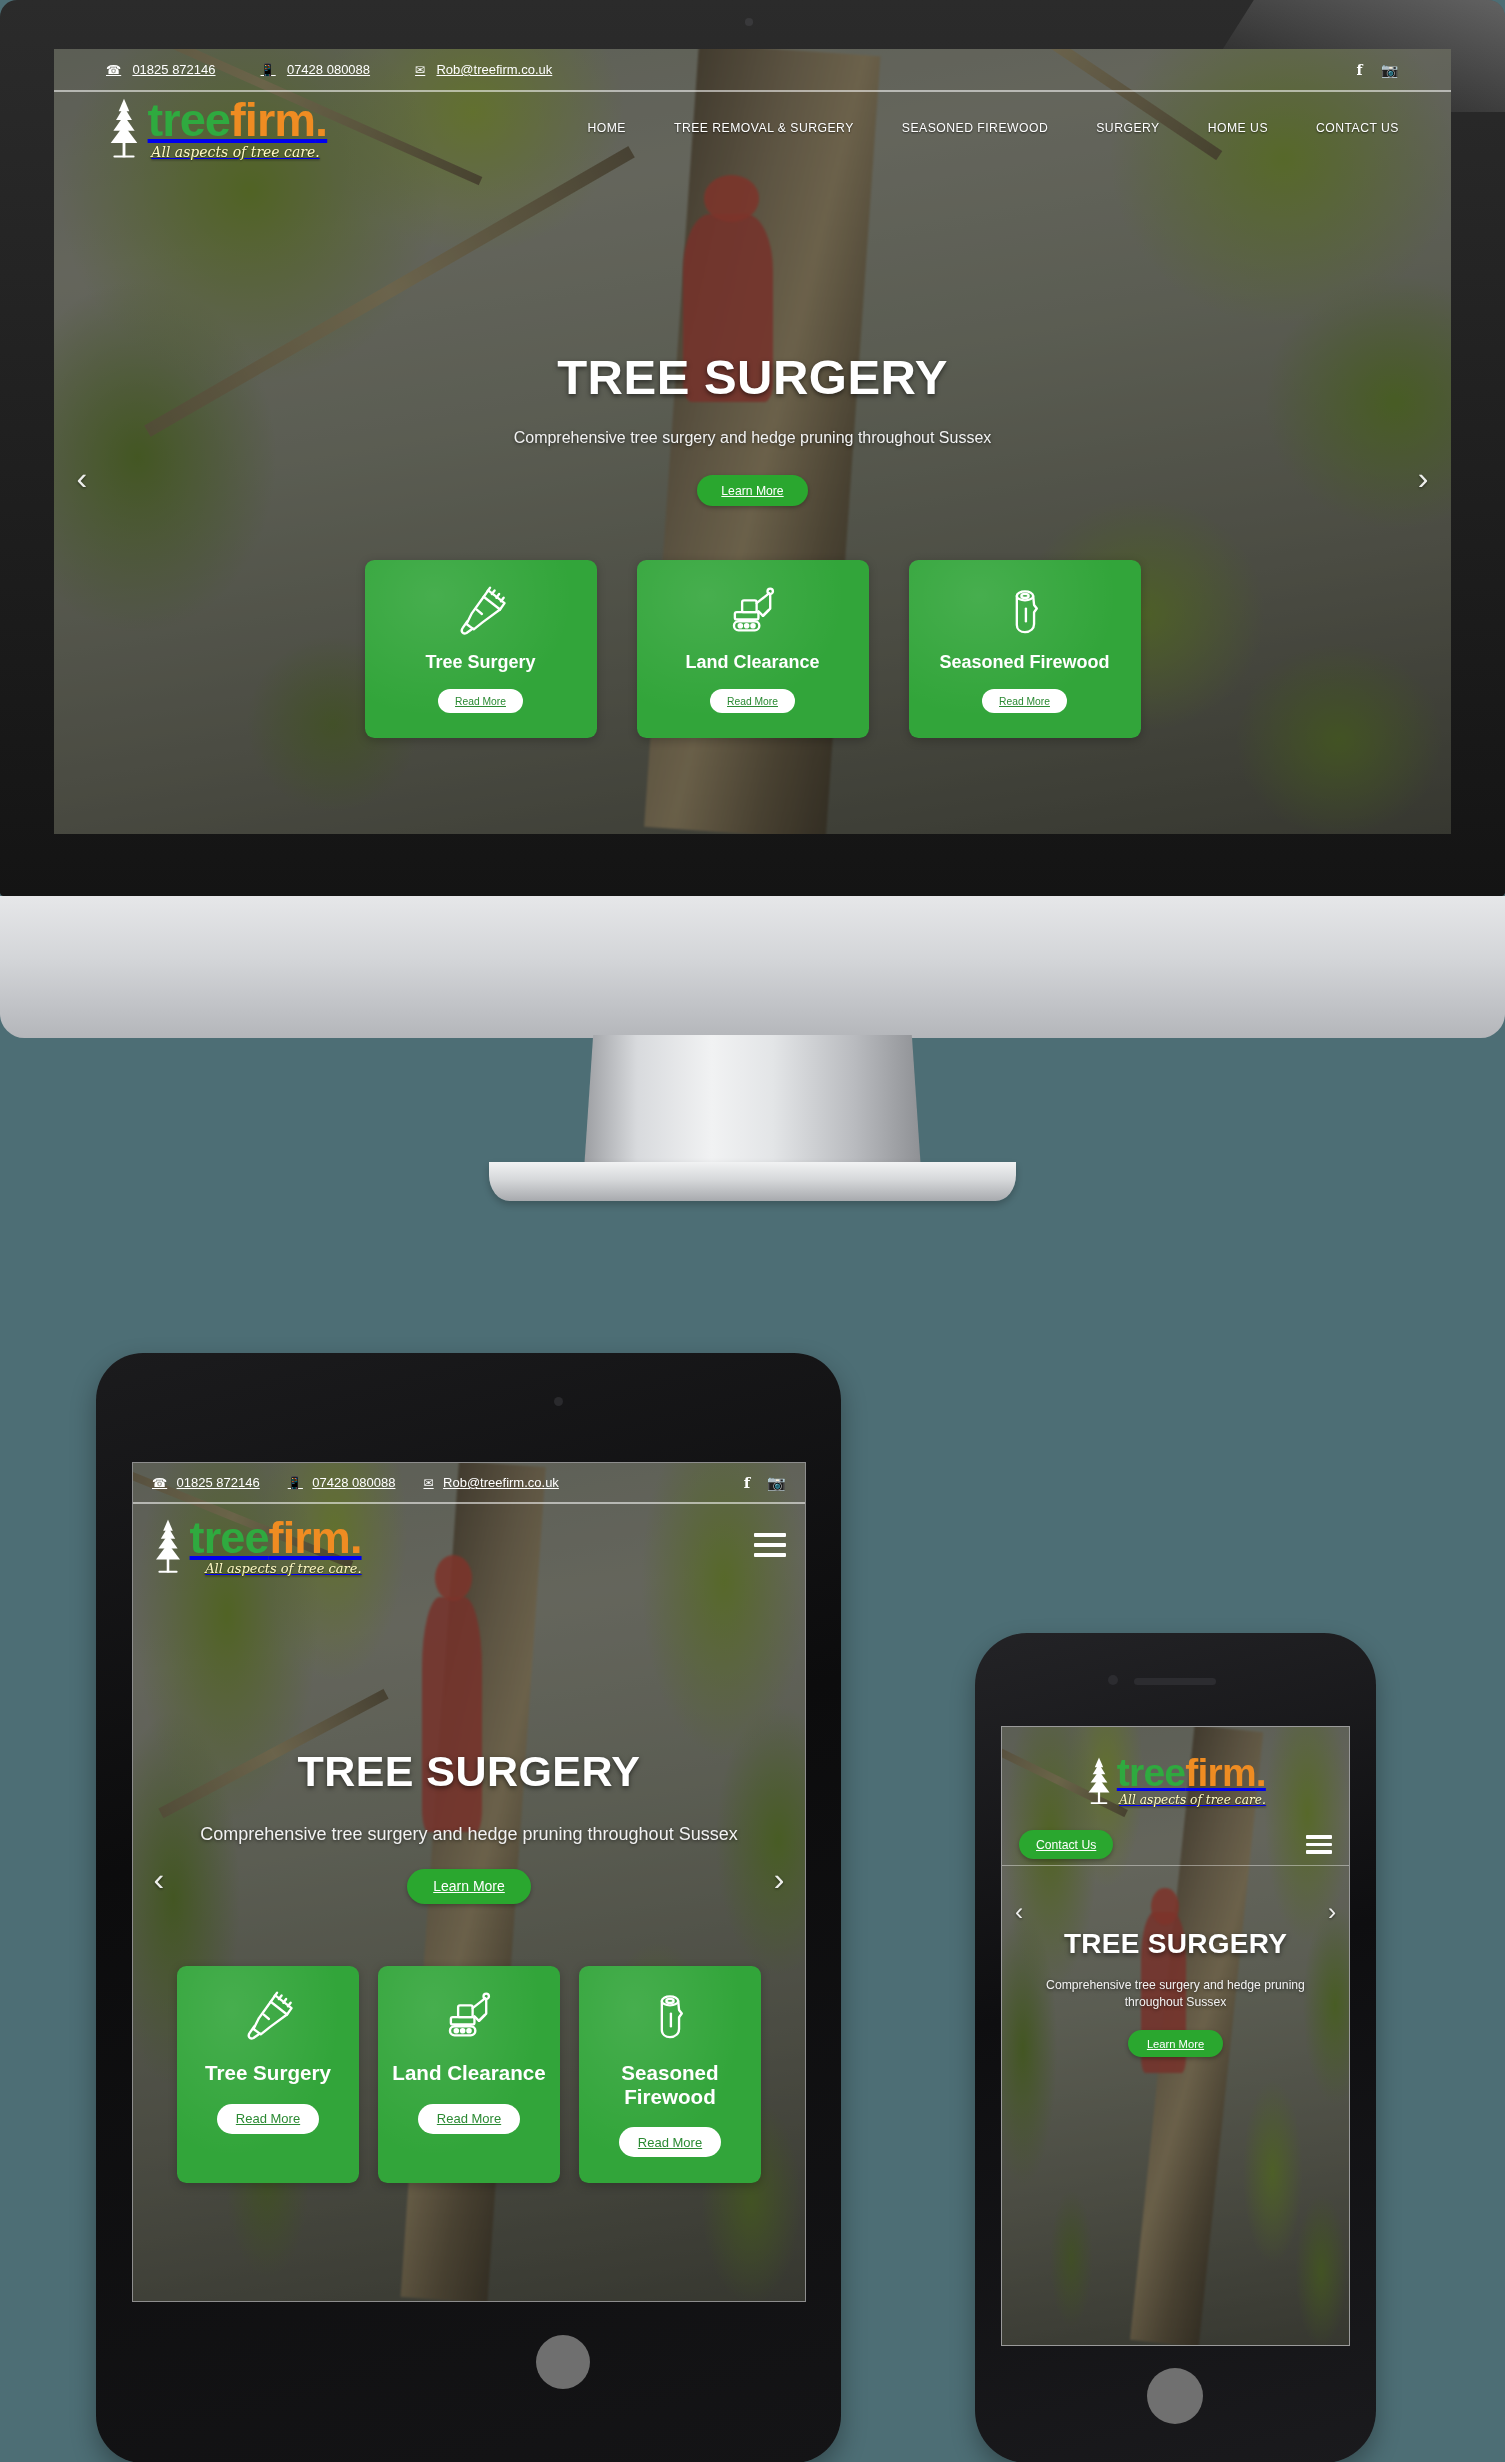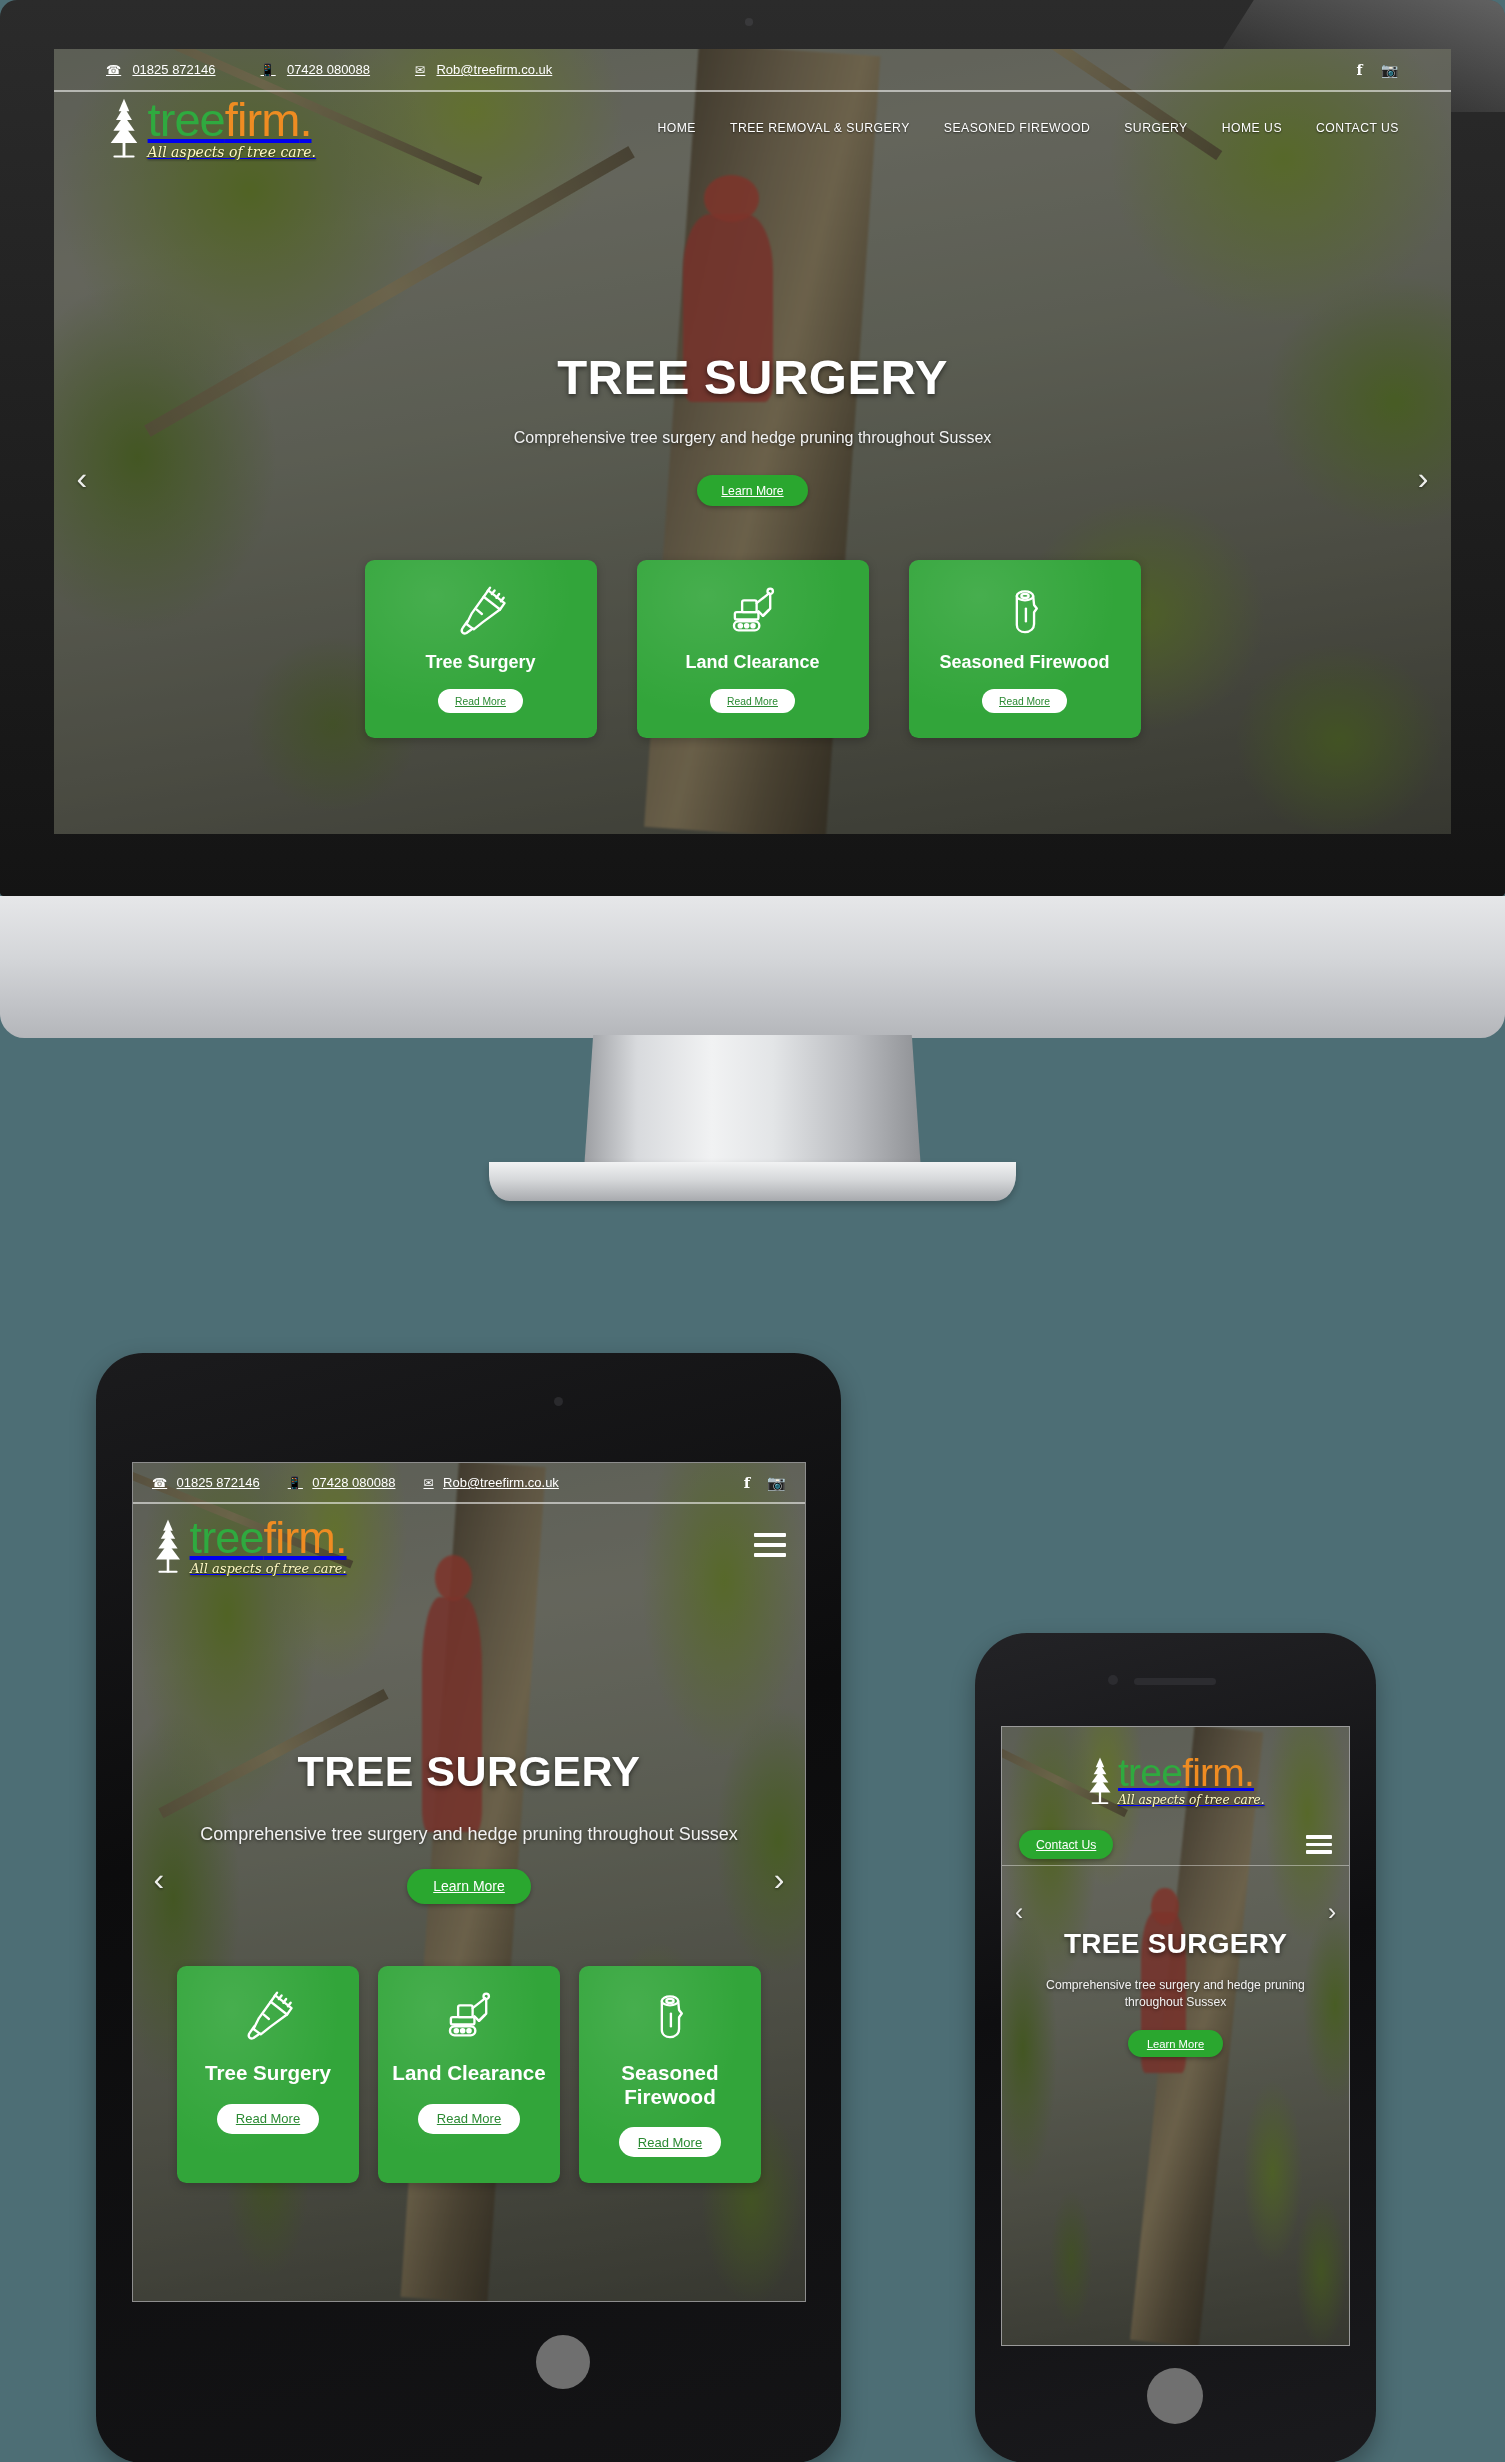--- a/index.html
+++ b/index.html
@@ -47,21 +47,21 @@
   .topbar .contacts { display: flex; align-items: center; }
   .topbar .citem { display: flex; align-items: center; color: #fff; white-space: nowrap; }
   .topbar .citem .gl { display: inline-block; }
   .topbar .socials { margin-left: auto; display: flex; align-items: center; }
   .hr-line { position: relative; background: rgba(255,255,255,.55); }
 
   
   .logo { position: relative; display: flex; align-items: flex-end; }
   .logo .tree-svg { display: block; }
   .logo .wordmark { display: flex; flex-direction: column; line-height: 1; }
-  .logo .wm-top { font-weight: 400; letter-spacing: -.02em; }
+  .logo .wm-top { font-weight: 700; letter-spacing: -.02em; text-align: center; }
   .logo .wm-top .g { color: #2faa3f; }
   .logo .wm-top .o { color: #ef8c22; }
   .logo .wm-sub {
     color: #fef9c3; font-family: "DejaVu Serif", serif; font-style: italic;
     align-self: flex-end; text-shadow: 0 0.9px 1.9px rgba(0,0,0,.6);
   }
 
   
   .nav { display: flex; align-items: center; }
   .nav a {
@@ -148,21 +148,21 @@
   
   .d-topbar { height: 41px; padding: 0 52px; font-size: 13px; }
   .d-topbar .citem { margin-right: 45px; }
   .d-topbar .citem .gl { margin-right: 11.2px; font-size: 12.2px; }
   .d-topbar .socials span { margin-left: 19px; font-size: 14px; }
   .d-hr { position: absolute; left: 0; top: 41px; width: 100%; height: 1.9px; }
   .d-header { position: relative; height: 75px; display: flex; align-items: center; padding: 0 52px; }
   .d-logo .tree-svg { width: 36px; height: 62px; margin-right: 5.6px; }
   .d-logo .wm-top { font-size: 47px; }
   .d-logo .wm-sub { font-size: 14px; margin-top: 2.8px; margin-right: 7.5px; }
-  .d-nav { margin-left: auto; gap: 34px; }
+  .d-nav { margin-left: auto; gap: 48px; }
   .d-nav a { font-size: 12.2px; }
   .d-hero { padding-top: 184px; }
   .d-hero h1 { font-size: 49px; }
   .d-hero p { font-size: 16px; margin-top: 24.4px; }
   .d-hero .btn-green { margin-top: 28px; font-size: 12.2px; padding: 8.4px 24.4px; }
   .d-arrow-l { left: 22.5px; top: 411px; font-size: 32px; }
   .d-arrow-r { right: 22.5px; top: 411px; font-size: 32px; }
   .d-cards { margin-top: 54px; justify-content: center; gap: 40px; }
   .d-card { width: 232px; height: 178px; padding-top: 24.4px; }
   .d-card .ic { width: 58px; height: 54px; }

